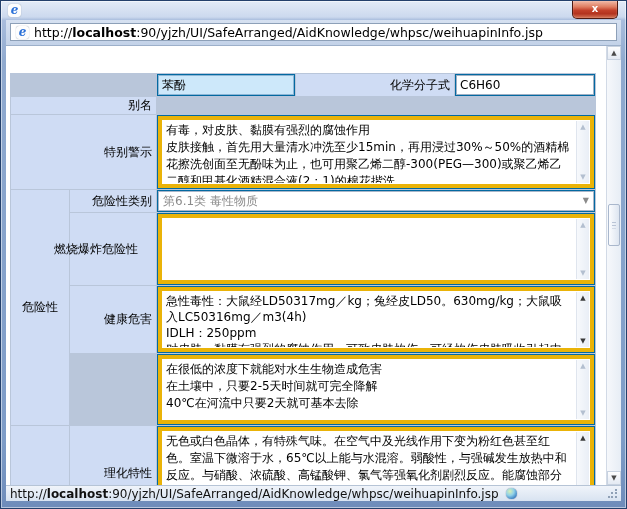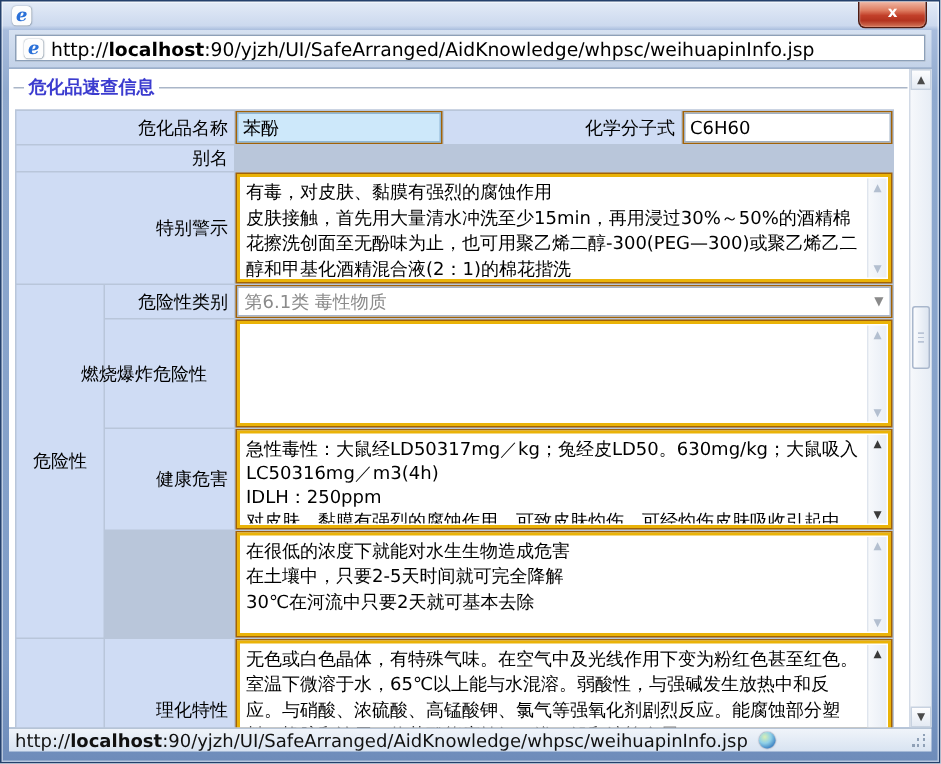--- a/index.html
+++ b/index.html
@@ -30,27 +30,27 @@
   .legend-row:after{content:"";flex:1;border-top:1px solid #aab6c8;}
   .legend-text{font-size:12px;font-weight:700;color:#3c3ccf;margin:0 3px;}
   
   .grid{position:absolute;top:27px;left:4px;display:grid;
     grid-template-columns:58px 86px 138px 158px 140px;
     grid-template-rows:22px 17px 74px 22px 72px 67px 71px 95px;
     gap:1px;background:#b9c6da;border:1px solid #b9c6da;}
   .lcell{background:#cfdcf4;display:flex;align-items:center;justify-content:flex-end;
     padding-right:4px;font-size:12px;color:#000;white-space:nowrap;}
   .lcell.center{justify-content:center;padding-right:0;}
-  .vcell{background:#a16207;position:relative;padding-left:48px;}
+  .vcell{background:#0369a1;position:relative;padding-left:48px;}
   
   .ibox{position:absolute;inset:1px;border:1px solid #9fb0c4;background:#fff;font-family:"DejaVu Sans",sans-serif;
     font-size:12px;padding:0 3px;margin:0;box-sizing:border-box;}
   .ibox.hl{background:#cde8fa;border-color:#8db6d6;}
   
-  .tbox{position:absolute;inset:1px;border:2px solid #eab308;background:#fff;overflow:hidden;}
+  .tbox{position:absolute;inset:1px;border:4px solid #eab308;background:#fff;overflow:hidden;}
   .tbox-text{position:absolute;left:4px;top:2px;right:17px;bottom:1px;font-size:12px;line-height:17px;
     white-space:pre-line;color:#000;overflow:hidden;}
   .tbox-scroll{position:absolute;top:1px;bottom:1px;right:1px;width:13px;
     background:linear-gradient(90deg,#f7f9fc,#e9eef6);border-left:1px solid #dfe5ee;
     display:flex;flex-direction:column;justify-content:space-between;align-items:center;
     font-size:7px;line-height:8px;padding:2px 0;box-sizing:border-box;}
   .arr-light{color:#b3bfd0;} .arr-dark{color:#3a3a3a;}
   
   .sbox{position:absolute;inset:1px;border:1px solid #a9b6c9;background:#fff;display:flex;align-items:center;
     font-size:12px;color:#8b8b8b;padding:0 18px 0 4px;box-sizing:border-box;white-space:nowrap;overflow:hidden;}
@@ -99,27 +99,23 @@
   <div class="addressbar">
     <div class="url-box">
       <span class="ie-e">e</span>
       <span class="url-text"><span>http://</span><b>localhost</b><span>:90/yjzh/UI/SafeArranged/AidKnowledge/whpsc/weihuapinInfo.jsp</span></span>
     </div>
   </div>
 
   <div class="content">
     <div class="page">
 
-      <div class="legend-row">
-        <span class="legend-text">危化品速查信息</span>
-      </div>
 
       <div class="grid">
 
-        <div class="lcell" style="grid-column:1/3;grid-row:1;">危化品名称</div>
         <div class="vcell" style="grid-column:3;grid-row:1;">
           <input class="ibox hl" value="苯酚" style="">
         </div>
         <div class="lcell" style="grid-column:4;grid-row:1;">化学分子式</div>
         <div class="vcell" style="grid-column:5;grid-row:1;">
           <input class="ibox" value="C6H60" style="">
         </div>
 
         <div class="lcell" style="grid-column:1/3;grid-row:2;">别名</div>
 
@@ -166,21 +162,21 @@
               <span class="arr-dark">▲</span>
               <span class="arr-dark">▼</span>
             </div>
           </div>
         </div>
 
         <div class="vcell" style="grid-column:3/6;grid-row:7;">
           <div class="tbox">
             <div class="tbox-text">在很低的浓度下就能对水生生物造成危害
 在土壤中，只要2-5天时间就可完全降解
-30℃在河流中只要2天就可基本去除</div>
+40℃在河流中只要2天就可基本去除</div>
             <div class="tbox-scroll">
               <span class="arr-light">▲</span>
               <span class="arr-light">▼</span>
             </div>
           </div>
         </div>
 
         <div class="lcell" style="grid-column:1;grid-row:8;"></div>
         <div class="lcell" style="grid-column:2;grid-row:8;">理化特性</div>
         <div class="vcell" style="grid-column:3/6;grid-row:8;">

